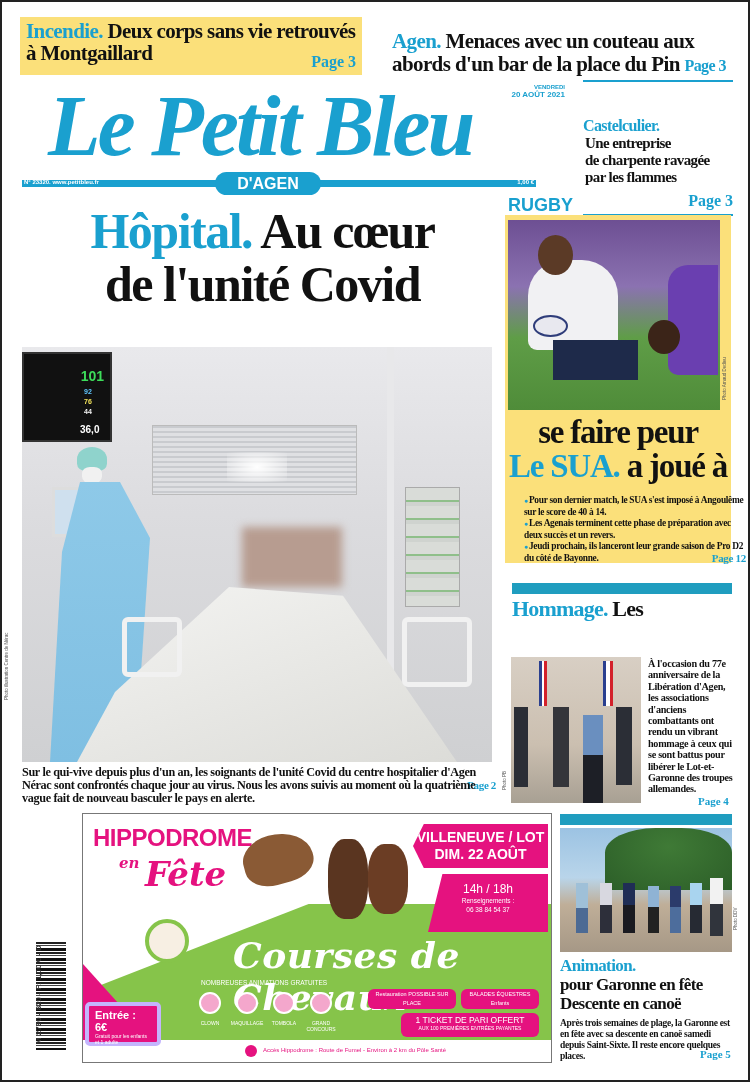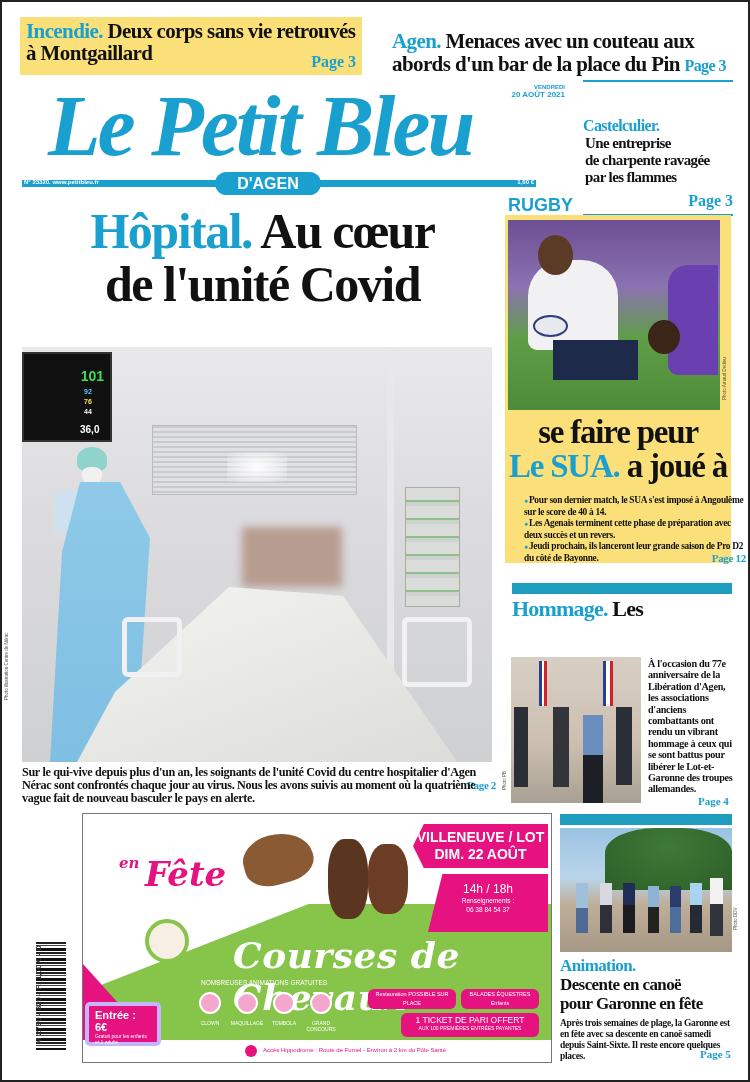--- a/index.html
+++ b/index.html
@@ -233,29 +233,30 @@
   <div class="ph" style="left:40px;top:55px;width:12px;height:50px;background:linear-gradient(180deg,#d8d8e0 45%,#2d2f3a 45%);"></div>
   <div class="ph" style="left:63px;top:55px;width:12px;height:50px;background:linear-gradient(180deg,#1f2d55 45%,#1a1a20 45%);"></div>
   <div class="ph" style="left:88px;top:58px;width:11px;height:47px;background:linear-gradient(180deg,#8fb3d4 45%,#222 45%);"></div>
   <div class="ph" style="left:110px;top:58px;width:11px;height:47px;background:linear-gradient(180deg,#2b3b6b 45%,#4d6d9c 45%);"></div>
   <div class="ph" style="left:130px;top:55px;width:12px;height:50px;background:linear-gradient(180deg,#a9d4ef 45%,#262a33 45%);"></div>
   <div class="ph" style="left:150px;top:50px;width:13px;height:58px;background:linear-gradient(180deg,#f2f2f2 45%,#30343c 45%);"></div>
 </div>
 <div class="credit" style="left:733px;top:930px;">Photo DDV</div>
 <div id="anim-kick" class="abs serif-b blue">Animation.</div>
 <div id="anim-hl" class="abs serif-b">
+  <div>pour Garonne en fête</div>
   <div>Descente en canoë</div>
-  <div>pour Garonne en fête</div>
 </div>
 <div id="anim-text" class="abs">Après trois semaines de plage, la Garonne est en fête avec sa descente en canoë samedi depuis Saint-Sixte. Il reste encore quelques places.</div>
 <div id="anim-page" class="abs page-ref">Page 5</div>
 
 <div id="ad" class="abs">
   <div id="ad-green" class="abs"></div>
   <div class="abs pink" style="left:0;top:150px;width:90px;height:100px;clip-path:polygon(0 0,30% 30%,100% 100%,0 100%);"></div>
+  <div id="ad-title" class="abs">HIPPODROME</div>
   <div id="ad-en" class="abs">en</div>
   <div id="ad-fete" class="abs">Fête</div>
 
   <div class="abs" style="left:160px;top:20px;width:70px;height:50px;background:#8a5a35;border-radius:45% 55% 40% 40%;transform:rotate(-15deg);"></div>
   <div class="abs" style="left:245px;top:25px;width:40px;height:80px;background:#5a3520;border-radius:40%;"></div>
   <div class="abs" style="left:285px;top:30px;width:40px;height:70px;background:#6b3d24;border-radius:40%;"></div>
   <div class="abs" style="left:62px;top:105px;width:44px;height:44px;border-radius:50%;border:4px solid #86c44a;background:#f7efe3;"></div>
 
   <div id="ad-ribbon1" class="abs">
     <div>VILLENEUVE / LOT</div>

